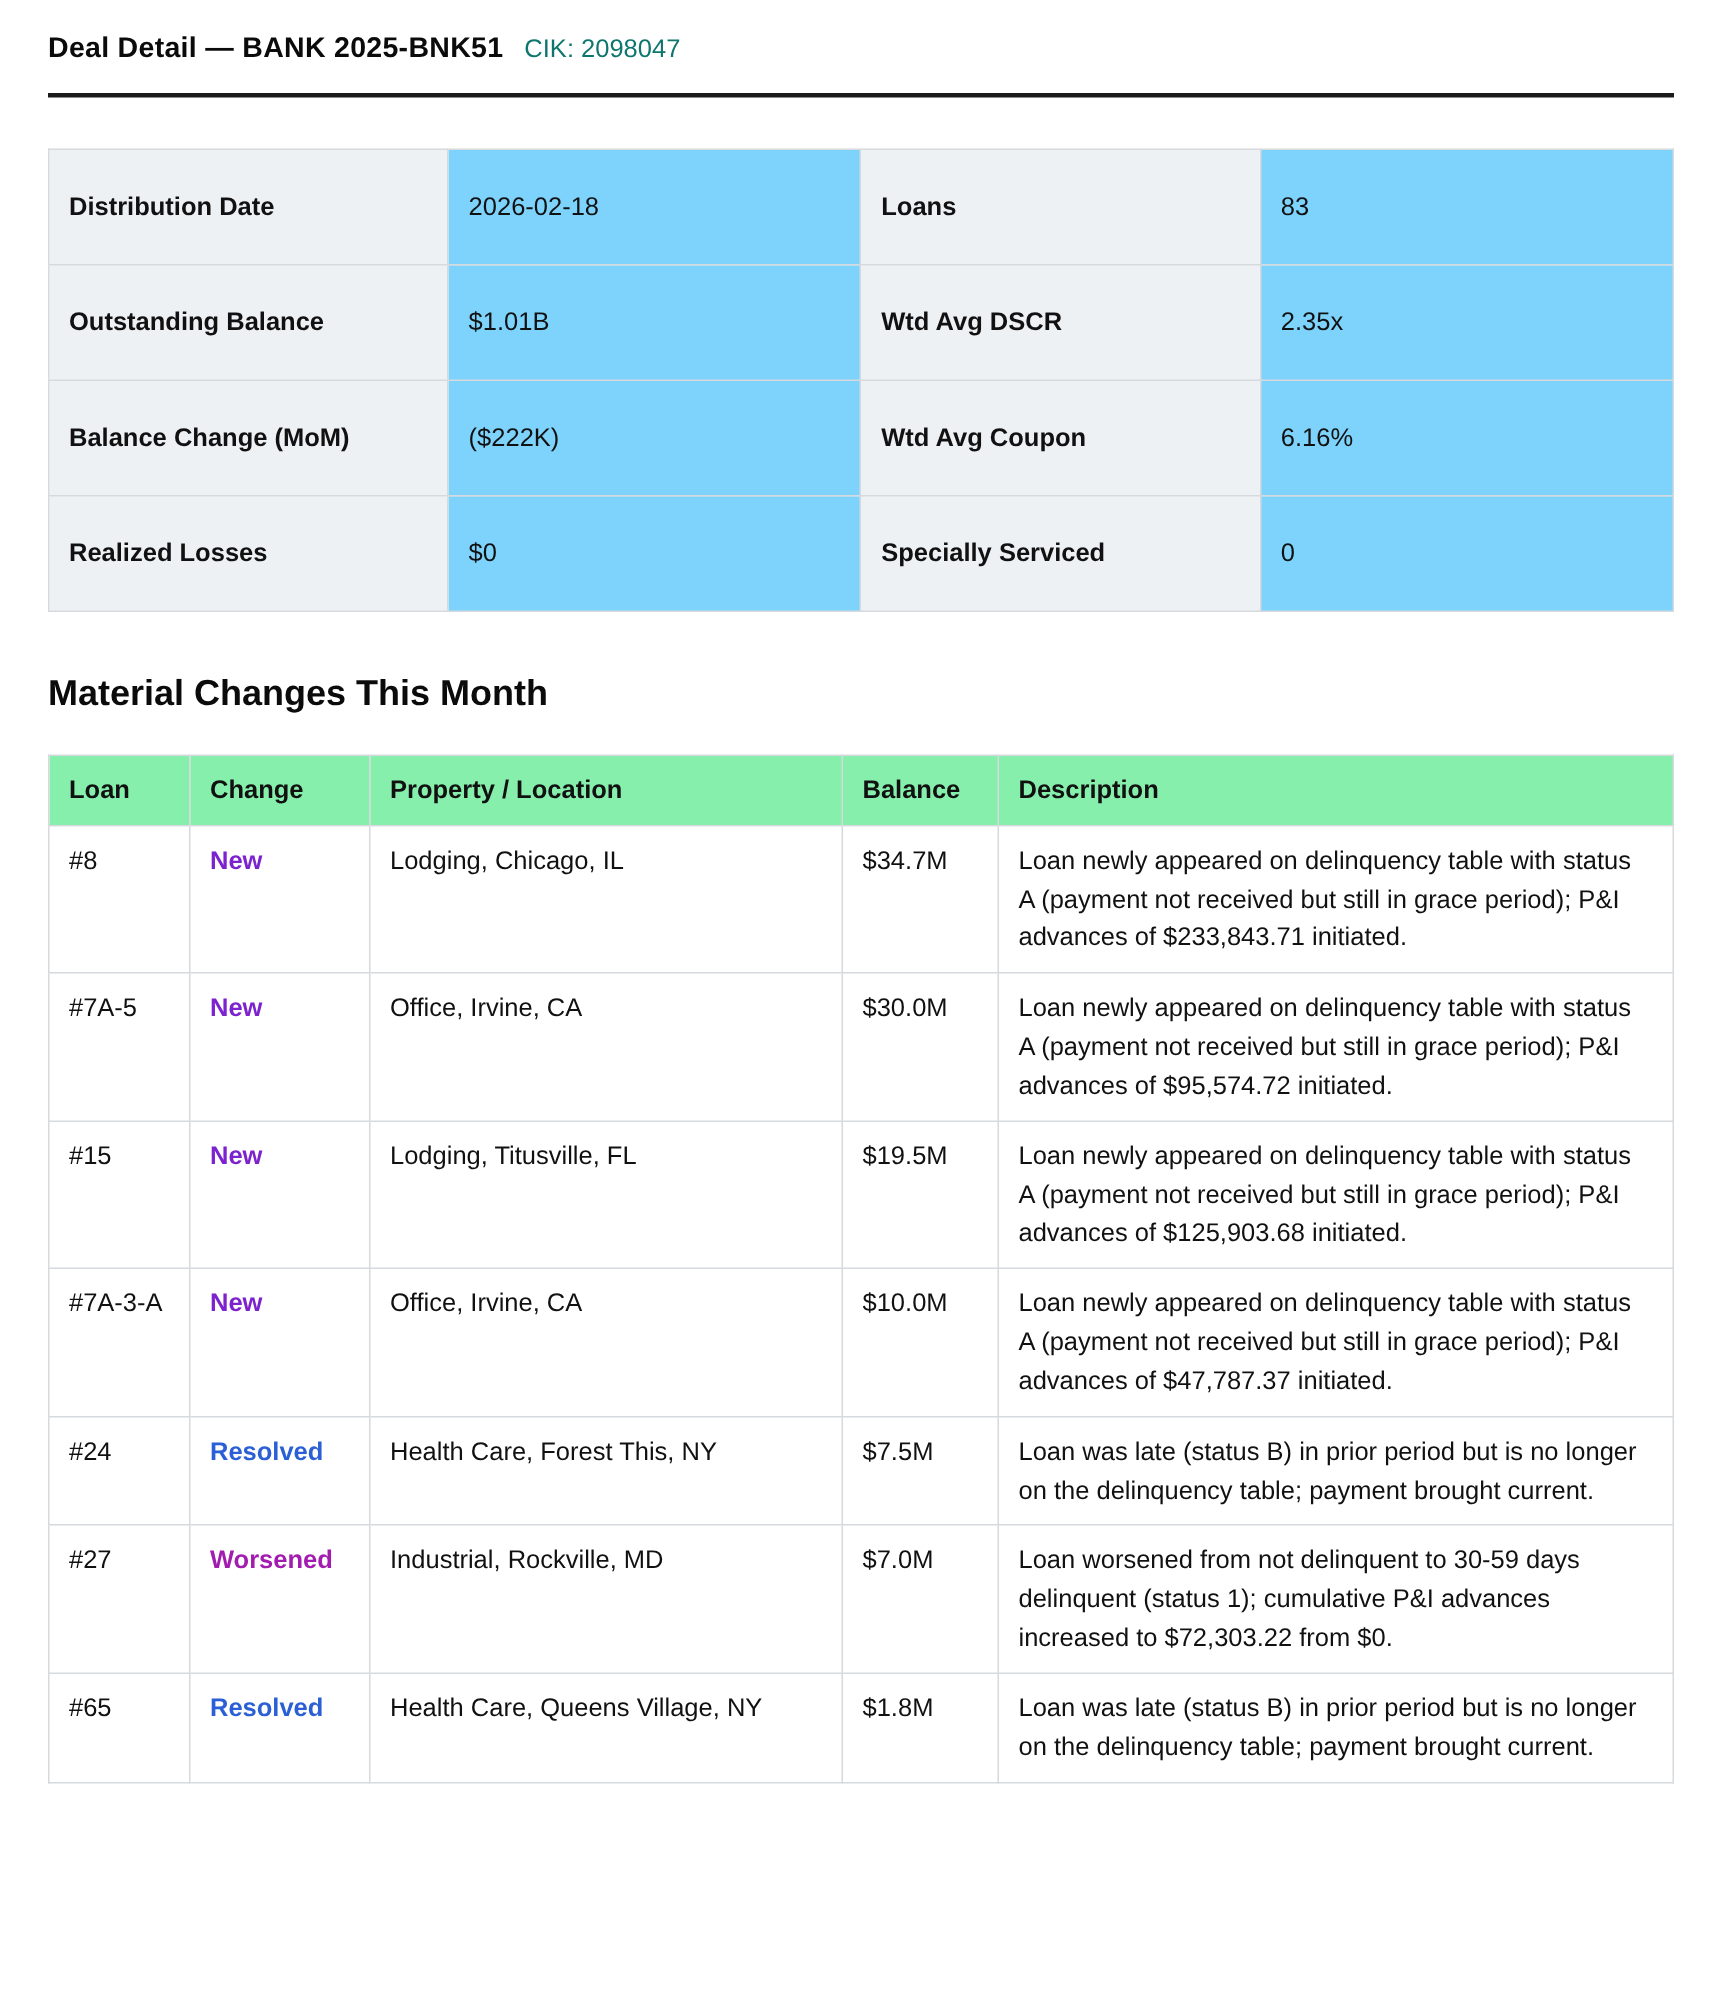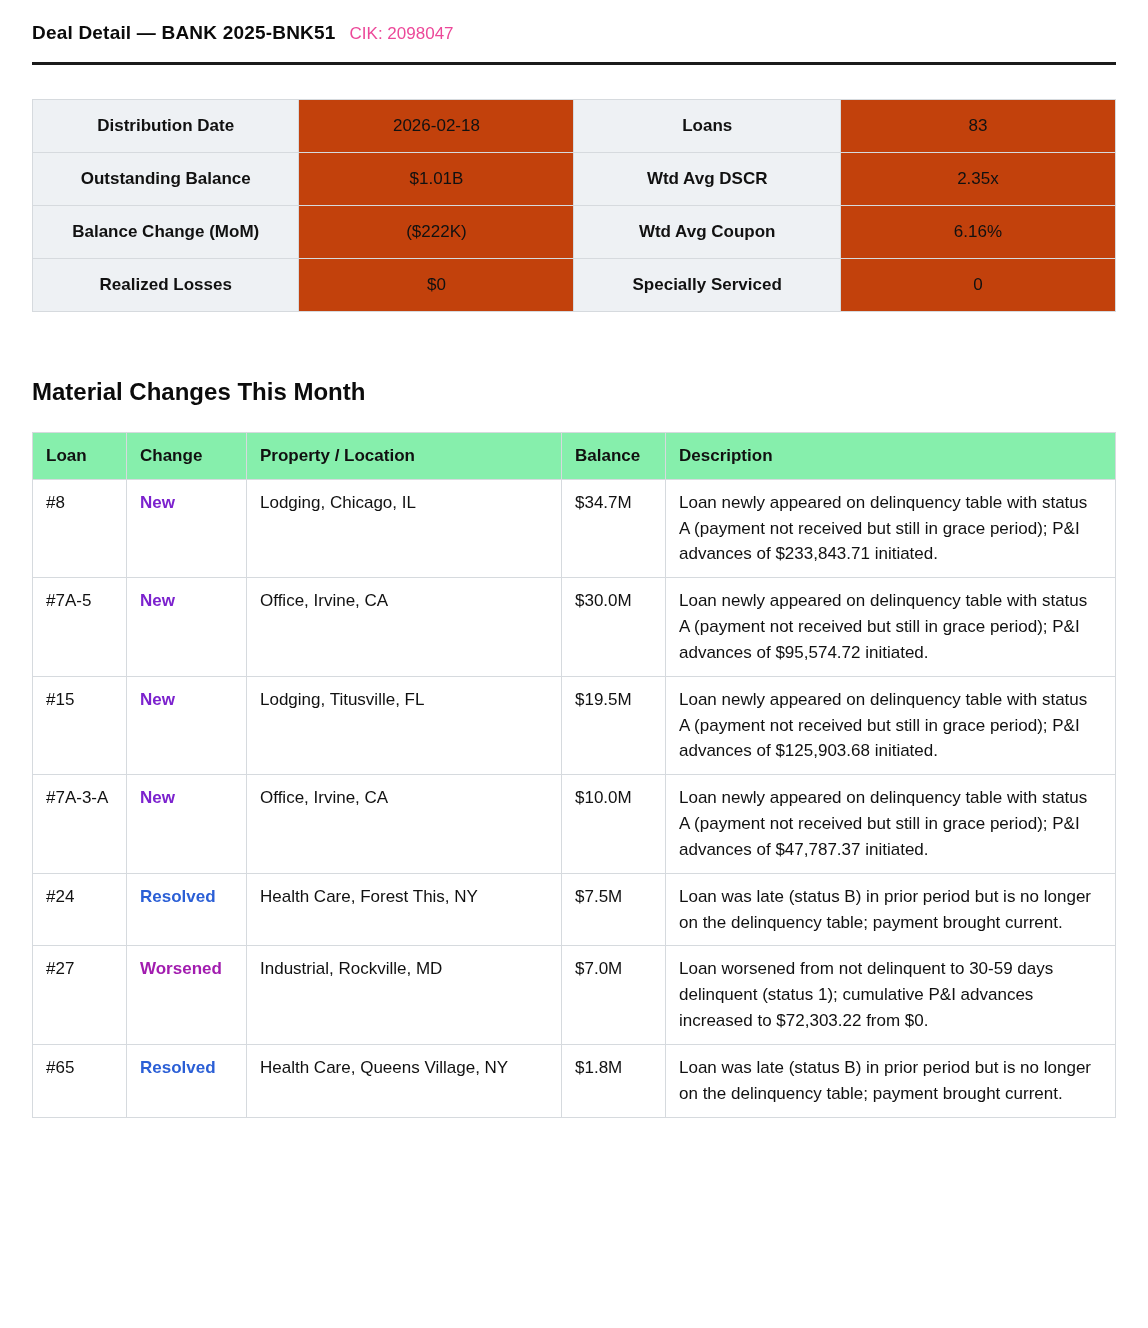--- a/index.html
+++ b/index.html
@@ -8,32 +8,32 @@
     width: 1148px;
     font-family: "Liberation Sans", sans-serif;
     color: #111111;
   }
   .page { padding: 14px 32px 28px 32px; }
 
   
   .page-header { padding-top: 8px; }
   .title-line { display: flex; align-items: baseline; gap: 14px; }
   .deal-title { font-size: 19px; font-weight: 700; color: #0b0b0b; letter-spacing: 0.2px; }
-  .cik { font-size: 17px; font-weight: 400; color: #ec4899; }
+  .cik { font-size: 17px; font-weight: 400; color: #0f766e; }
   .header-rule { border-bottom: 3px solid #1b1b1b; margin-top: 18px; }
 
   
   table { border-collapse: collapse; width: 100%; font-size: 17px; }
   .summary { margin-top: 34px; table-layout: fixed; }
-  .summary td { border: 1px solid #d6dade; padding: 16px 13px; text-align: center; }
+  .summary td { border: 1px solid #d6dade; padding: 28px 13px; }
   .summary td.label { background: #eef1f4; font-weight: 700; width: 24.6%; }
-  .summary td.value { background: #c2410c; width: 25.4%; }
+  .summary td.value { background: #7dd3fc; width: 25.4%; }
 
   
-  .section-title { font-size: 24px; font-weight: 700; margin-top: 66px; color: #0b0b0b; }
+  .section-title { font-size: 24px; font-weight: 700; margin-top: 41px; color: #0b0b0b; }
 
   
   .changes { margin-top: 26px; table-layout: fixed; }
   .changes col.c-loan { width: 94px; }
   .changes col.c-change { width: 120px; }
   .changes col.c-prop { width: 315px; }
   .changes col.c-bal { width: 104px; }
   .changes th, .changes td {
     border: 1px solid #d6dade;
     padding: 10px 13px;

